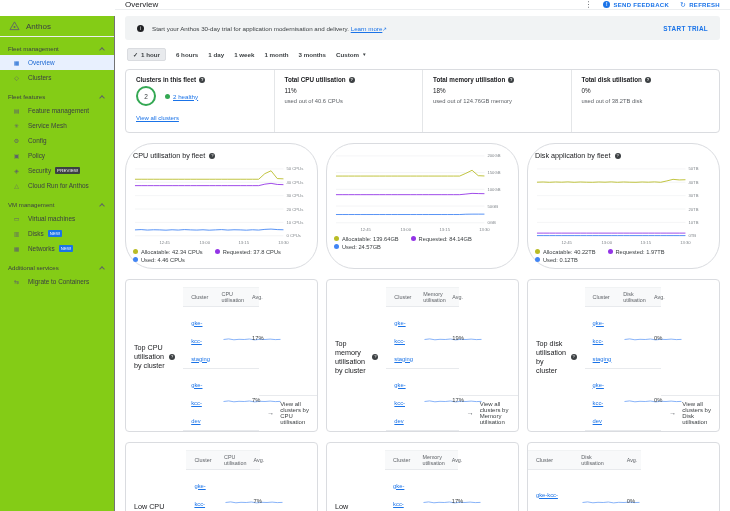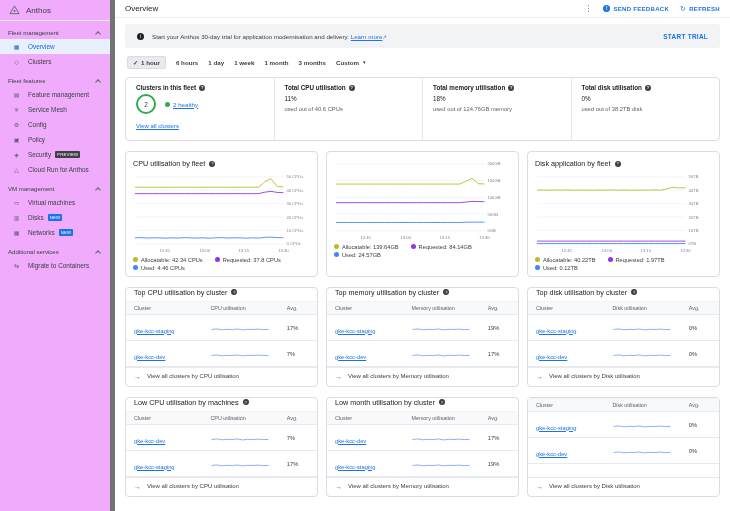--- a/index.html
+++ b/index.html
@@ -1,21 +1,21 @@
 <!DOCTYPE html>
 <html><head>
 <meta charset="utf-8">
 <style>
   * { box-sizing: border-box; margin: 0; padding: 0; }
   html,body { width:730px; height:511px; overflow:hidden; background:#fff;
     font-family:"Liberation Sans", sans-serif; color:#202124; }
   .app { display:flex; width:730px; height:511px; }
 
   
-  .sidebar { width:115px; min-width:115px; border-right:5px solid #737373; background:#f0abfc; }
+  .sidebar { width:115px; min-width:115px; border-right:1px solid #737373; background:#84cc16;margin-top:16px; }
   .sb-header { height:21px; display:flex; align-items:center; gap:6px; padding:0 0 0 9px; border-bottom:1px solid #eceef0; }
   .sb-app { font-size:8px; color:#3c4043; }
   .sec-label { display:flex; align-items:center; justify-content:space-between; padding:8px 10px 3px 8px; font-size:6.1px; color:#3c4043; cursor:pointer; }
   .chev { width:4px; height:4px; border-right:1px solid #5f6368; border-bottom:1px solid #5f6368; transform:rotate(225deg); margin-top:2px; }
   .nav-item { display:flex; align-items:center; height:15px; padding-left:12px; font-size:6.4px; color:#3c4043; cursor:pointer; }
   .nav-icon { width:9px; min-width:9px; font-size:6px; color:#5f6368; margin-right:7px; text-align:center; }
   .nav-item.selected { background:#e8f0fe; color:#1967d2; }
   .nav-item.selected .nav-icon { color:#1967d2; }
   .badge { margin-left:4px; font-size:4.3px; padding:1px 2px; border-radius:1px; color:#fff; letter-spacing:.2px; }
   .badge.dark { background:#3c4043; }
@@ -58,29 +58,29 @@
   .stat-sub { font-size:5.8px; color:#5f6368; margin-top:4px; }
   .clusters-body { display:flex; align-items:center; gap:9px; margin-top:3px; }
   .ring { width:20px; height:20px; border-radius:50%; border:2px solid #34a853; display:flex; align-items:center; justify-content:center; font-size:6.5px; color:#3c4043; }
   .healthy { display:flex; align-items:center; gap:3px; font-size:6.2px; }
   .dot-green { width:5px; height:5px; border-radius:50%; background:#34a853; }
   .view-all { font-size:6px; margin-top:4px; display:inline-block; }
 
   
   .row3 { display:flex; gap:8px; margin-bottom:10px; }
   .card { flex:1; min-width:0; border:1px solid #dadce0; border-radius:4px; background:#fff; }
-  .chart-card { padding:7px 7px 5px; }
+  .chart-card { padding:7px 7px 5px;border-radius:28px; }
   .card-title { display:flex; align-items:center; gap:4px; font-size:7.2px; color:#202124; margin-bottom:4px; }
   .fleet-chart { width:100%; display:block; }
   .legend { display:flex; flex-wrap:wrap; column-gap:12px; row-gap:2px; margin-top:2px; font-size:5.7px; color:#3c4043; }
   .leg-item { display:flex; align-items:center; gap:3px; }
   .leg-dot { width:5px; height:5px; min-width:5px; border-radius:50%; }
 
   
-  .table-card { display:flex; flex-direction:column; min-height:99px; }
+  .table-card { display:flex; flex-direction:row; padding-top:7px; min-height:99px; }
   .table-card .card-title { padding:0 8px; }
   table { width:100%; border-collapse:collapse; table-layout:fixed; }
   thead th { background:#f8f9fa; color:#5f6368; font-weight:normal; text-align:left; padding:3px 8px; border-top:1px solid #f1f3f4; border-bottom:1px solid #e8eaed; font-size:5.4px; }
   th.c1 { width:40%; } th.c2 { width:40%; } th.c3 { width:20%; }
   tbody td { padding:4px 8px 3px; border-bottom:1px solid #e8eaed; }
   td .cl { color:#1a73e8; text-decoration:underline; font-size:5.8px; cursor:pointer; }
   td.avg { font-size:5.8px; color:#3c4043; }
   .card-footer { margin-top:auto; border-top:1px solid #e8eaed; padding:5px 8px 6px; display:flex; align-items:center; gap:6px; font-size:6px; color:#3c4043; cursor:pointer; }
   .arrow { font-size:7px; color:#5f6368; line-height:1; }
 </style>

